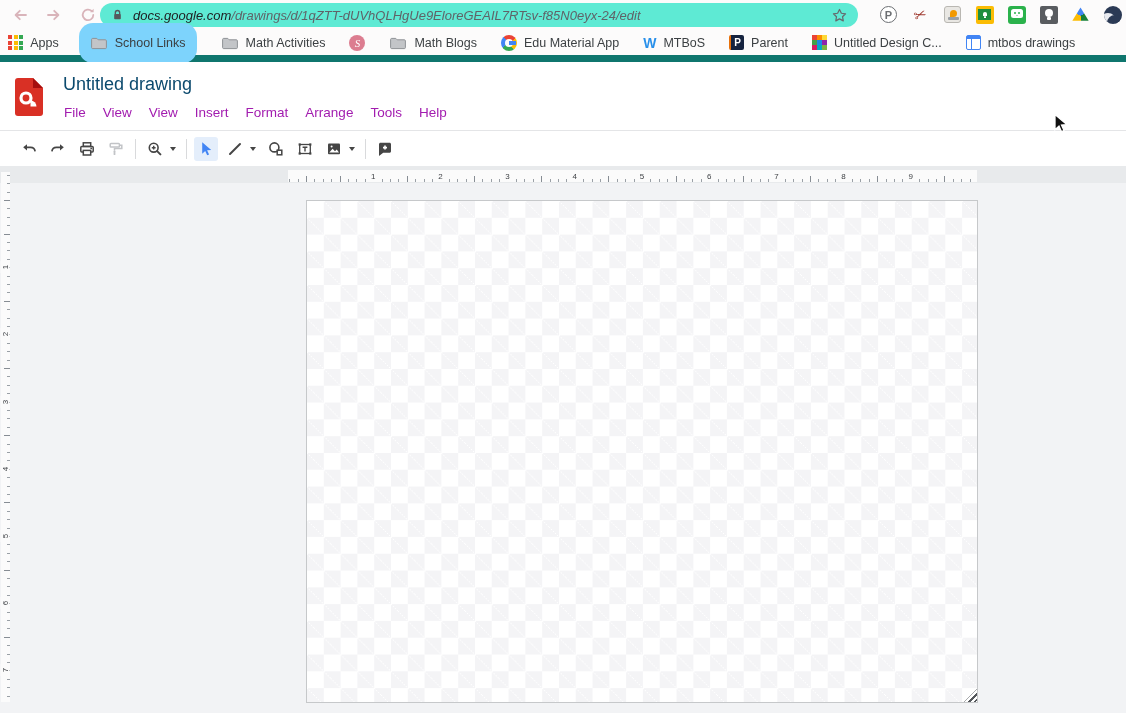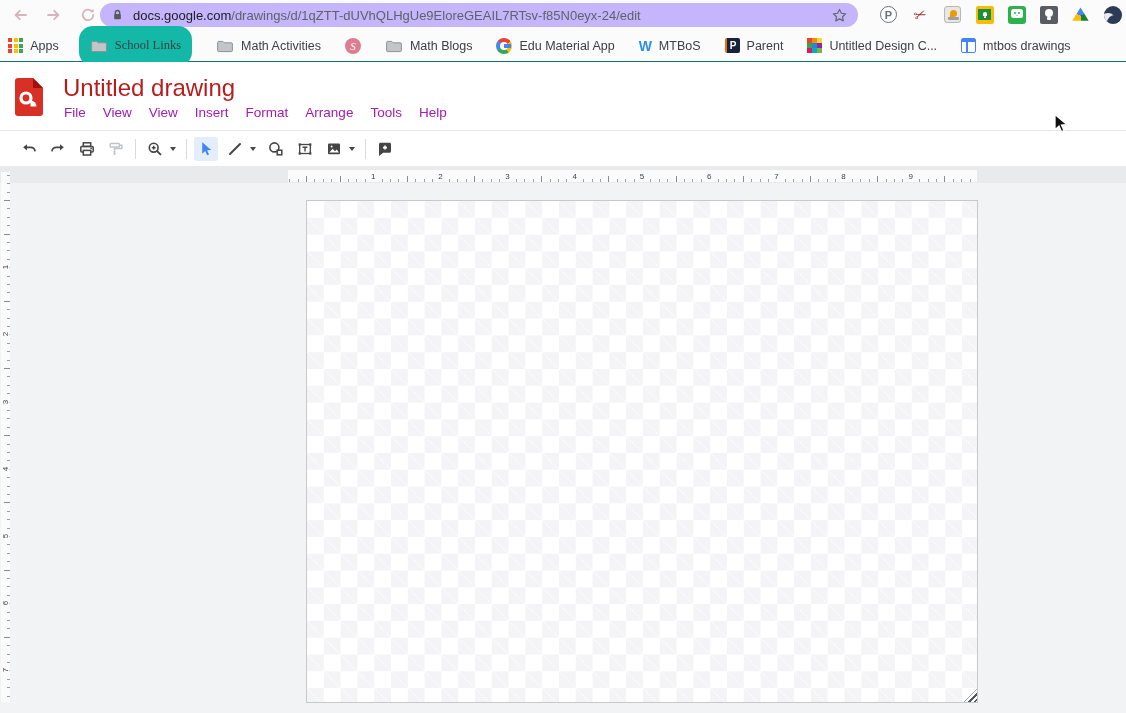--- a/index.html
+++ b/index.html
@@ -4,21 +4,21 @@
 <style>
   * { box-sizing: border-box; margin: 0; padding: 0; }
   html,body { background:#fff; }
   .screen {
     position: relative; width: 1126px; height: 713px; overflow: hidden;
     font-family: "Liberation Sans", sans-serif; background:#fff;
   }
   
   .chrome-bar { position:absolute; left:0; top:0; width:1126px; height:30px; background:#fcfbfb; display:flex; align-items:center; }
   .nav-btn { width:28px; height:28px; display:flex; align-items:center; justify-content:center; margin-left:6px; }
-  .omnibox { position:absolute; left:100px; top:3px; width:758px; height:24px; background:#c4b5fd; border-radius:12px; display:flex; align-items:center; padding:0 10px; }
+  .omnibox { position:absolute; left:100px; top:3px; width:758px; height:24px; background:#5eead4; border-radius:12px; display:flex; align-items:center; padding:0 10px;font-style:italic; }
   .url-text { font-size:13px; color:#5f6368; white-space:nowrap; overflow:hidden; }
   .url-text b { color:#202124; font-weight:normal; }
   .omnibox .spacer { flex:1; }
   .ext-row { position:absolute; right:4px; top:5px; display:flex; align-items:center; gap:13px; }
   .ext { width:19px; height:19px; display:flex; align-items:center; justify-content:center; position:relative; }
   .ext-pinterest { width:17px; height:17px; border:1.6px solid #6c6f73; border-radius:50%; color:#6c6f73; font-weight:bold; font-size:11px; display:flex; align-items:center; justify-content:center; background:#fff; }
   .ext-scissors { font-size:15px; color:#a03c32; transform:rotate(-20deg); }
   .ext-belltray { width:17px; height:17px; background:#e9e7e3; border:1px solid #b9b7b2; border-radius:3px; position:relative; }
   .ext-belltray::before { content:""; position:absolute; left:4.5px; top:3px; width:7px; height:7px; background:#f29900; border-radius:50% 50% 50% 0; }
   .ext-belltray::after { content:""; position:absolute; left:2.5px; bottom:2px; width:11px; height:3px; background:#9aa0a6; border-radius:1px; }
@@ -29,41 +29,41 @@
   .ext-chat::before { content:""; position:absolute; left:3px; top:3.5px; width:12px; height:9px; background:#fff; border-radius:2.5px; }
   .ext-chat::after { content:""; position:absolute; left:6px; top:6.5px; width:2px; height:2px; background:#2bb24c; border-radius:50%; box-shadow:4px 0 0 #2bb24c, 2px 2.5px 0 -0.5px #2bb24c; }
   .ext-bulb { width:18px; height:18px; background:#595c60; border-radius:2px; position:relative; }
   .ext-bulb::before { content:""; position:absolute; left:5px; top:3px; width:8px; height:8px; background:#fff; border-radius:50%; }
   .ext-bulb::after { content:""; position:absolute; left:7px; top:11px; width:4px; height:3px; background:#fff; border-radius:1px; }
   .ext-drive { width:17px; height:15px; clip-path:polygon(50% 4%, 98% 92%, 2% 92%); background:conic-gradient(from -60deg at 50% 58%, #4285f4 0 120deg, #188038 0 240deg, #fbbc04 0); }
   .ext-crescent { width:18px; height:18px; border-radius:50%; background:#2b3a55; position:relative; overflow:hidden; }
   .ext-crescent::before { content:""; position:absolute; left:-4px; top:7px; width:16px; height:16px; border-radius:50%; background:#e8eaf0; }
   .ext-crescent::after { content:""; position:absolute; left:3px; top:9px; width:16px; height:16px; border-radius:50%; background:#2b3a55; }
   
-  .bookmarks-bar { position:absolute; left:0; top:30px; width:1126px; height:32px; background:#fcfbfb; border-bottom:1px solid #0f766e; display:flex; align-items:center; padding-left:8px; }
+  .bookmarks-bar { position:absolute; left:0; top:30px; width:1126px; height:32px; background:#fcfbfb; border-bottom:7px solid #0f766e; display:flex; align-items:center; padding-left:8px; }
   .bm { display:flex; align-items:center; gap:7px; margin-right:24px; font-size:12.5px; color:#3c4043; white-space:nowrap; }
-  .bm-pill { background:#14b8a6; border-radius:14px; padding:12px 11px; margin-left:-4px;font-family:Liberation Serif, serif; }
+  .bm-pill { background:#7dd3fc; border-radius:14px; padding:12px 11px; margin-left:-4px; }
   .apps-grid { display:grid; grid-template-columns:repeat(3,4px); grid-template-rows:repeat(3,4px); gap:1.6px; }
   .apps-grid i { display:block; }
   .apps-grid i:nth-child(3n+1){ background:#ea4335; }
   .apps-grid i:nth-child(3n+2){ background:#fbbc04; }
   .apps-grid i:nth-child(3n){ background:#34a853; }
   .fav-s { width:16px; height:16px; border-radius:50%; background:#dc7d90; color:#fff; font-size:11px; font-style:italic; font-family:"Liberation Serif",serif; display:flex; align-items:center; justify-content:center; }
   .fav-g { width:16px; height:16px; border-radius:50%; background:conic-gradient(from -45deg, #ea4335 0 100deg, #fbbc04 0 190deg, #34a853 0 280deg, #4285f4 0); position:relative; }
   .fav-g::before { content:""; position:absolute; left:4px; top:4px; width:8px; height:8px; background:#fcfbfb; border-radius:50%; }
   .fav-g::after { content:""; position:absolute; right:1px; top:6.5px; width:7px; height:3.5px; background:#4285f4; }
   .fav-w { color:#2990ea; font-weight:bold; font-size:14px; line-height:16px; }
   .fav-p { width:15px; height:15px; background:#16233f; border-radius:2px; color:#fff; font-size:10px; font-weight:bold; display:flex; align-items:center; justify-content:center; border-left:2px solid #e8710a; }
   .fav-palette { display:grid; grid-template-columns:repeat(3,5px); grid-template-rows:repeat(3,5px); }
   .fav-table { width:15px; height:15px; border:1.8px solid #4285f4; border-radius:2px; position:relative; background:#fff; }
   .fav-table::before { content:""; position:absolute; left:0; top:0; right:0; height:3px; background:#4285f4; }
   .fav-table::after { content:""; position:absolute; left:4px; top:3px; width:1.8px; bottom:0; background:#4285f4; }
   
   .app-header { position:absolute; left:0; top:62px; width:1126px; height:69px; background:#fff; border-bottom:1px solid #e4e5e7; }
-  .doc-title { position:absolute; left:63px; top:12px; font-size:24px; color:#b91c1c;text-align:right; }
+  .doc-title { position:absolute; left:63px; top:12px; font-size:18px; color:#0c4a6e;text-align:right; }
   .menu-row { position:absolute; left:63px; top:41px; display:flex; }
   .menu-item { font-size:13.5px; color:#a21caf; margin-right:15px; padding:2px 1px; cursor:default; }
   .drawings-logo { position:absolute; left:15px; top:16px; }
   
   .toolbar { position:absolute; left:0; top:131px; width:1126px; height:35px; background:#fff; display:flex; align-items:center; padding-left:17px; }
   .tool { width:24px; height:24px; display:flex; align-items:center; justify-content:center; margin-right:5px; border-radius:3px; }
   .tool svg { display:block; }
   .tool.active { background:#e4eefb; }
   .caret { width:0; height:0; border-left:3.5px solid transparent; border-right:3.5px solid transparent; border-top:4px solid #454545; margin:0 8px 0 -2px; }
   .tb-sep { width:1px; height:20px; background:#d9dadc; margin:0 7px 0 2px; }

